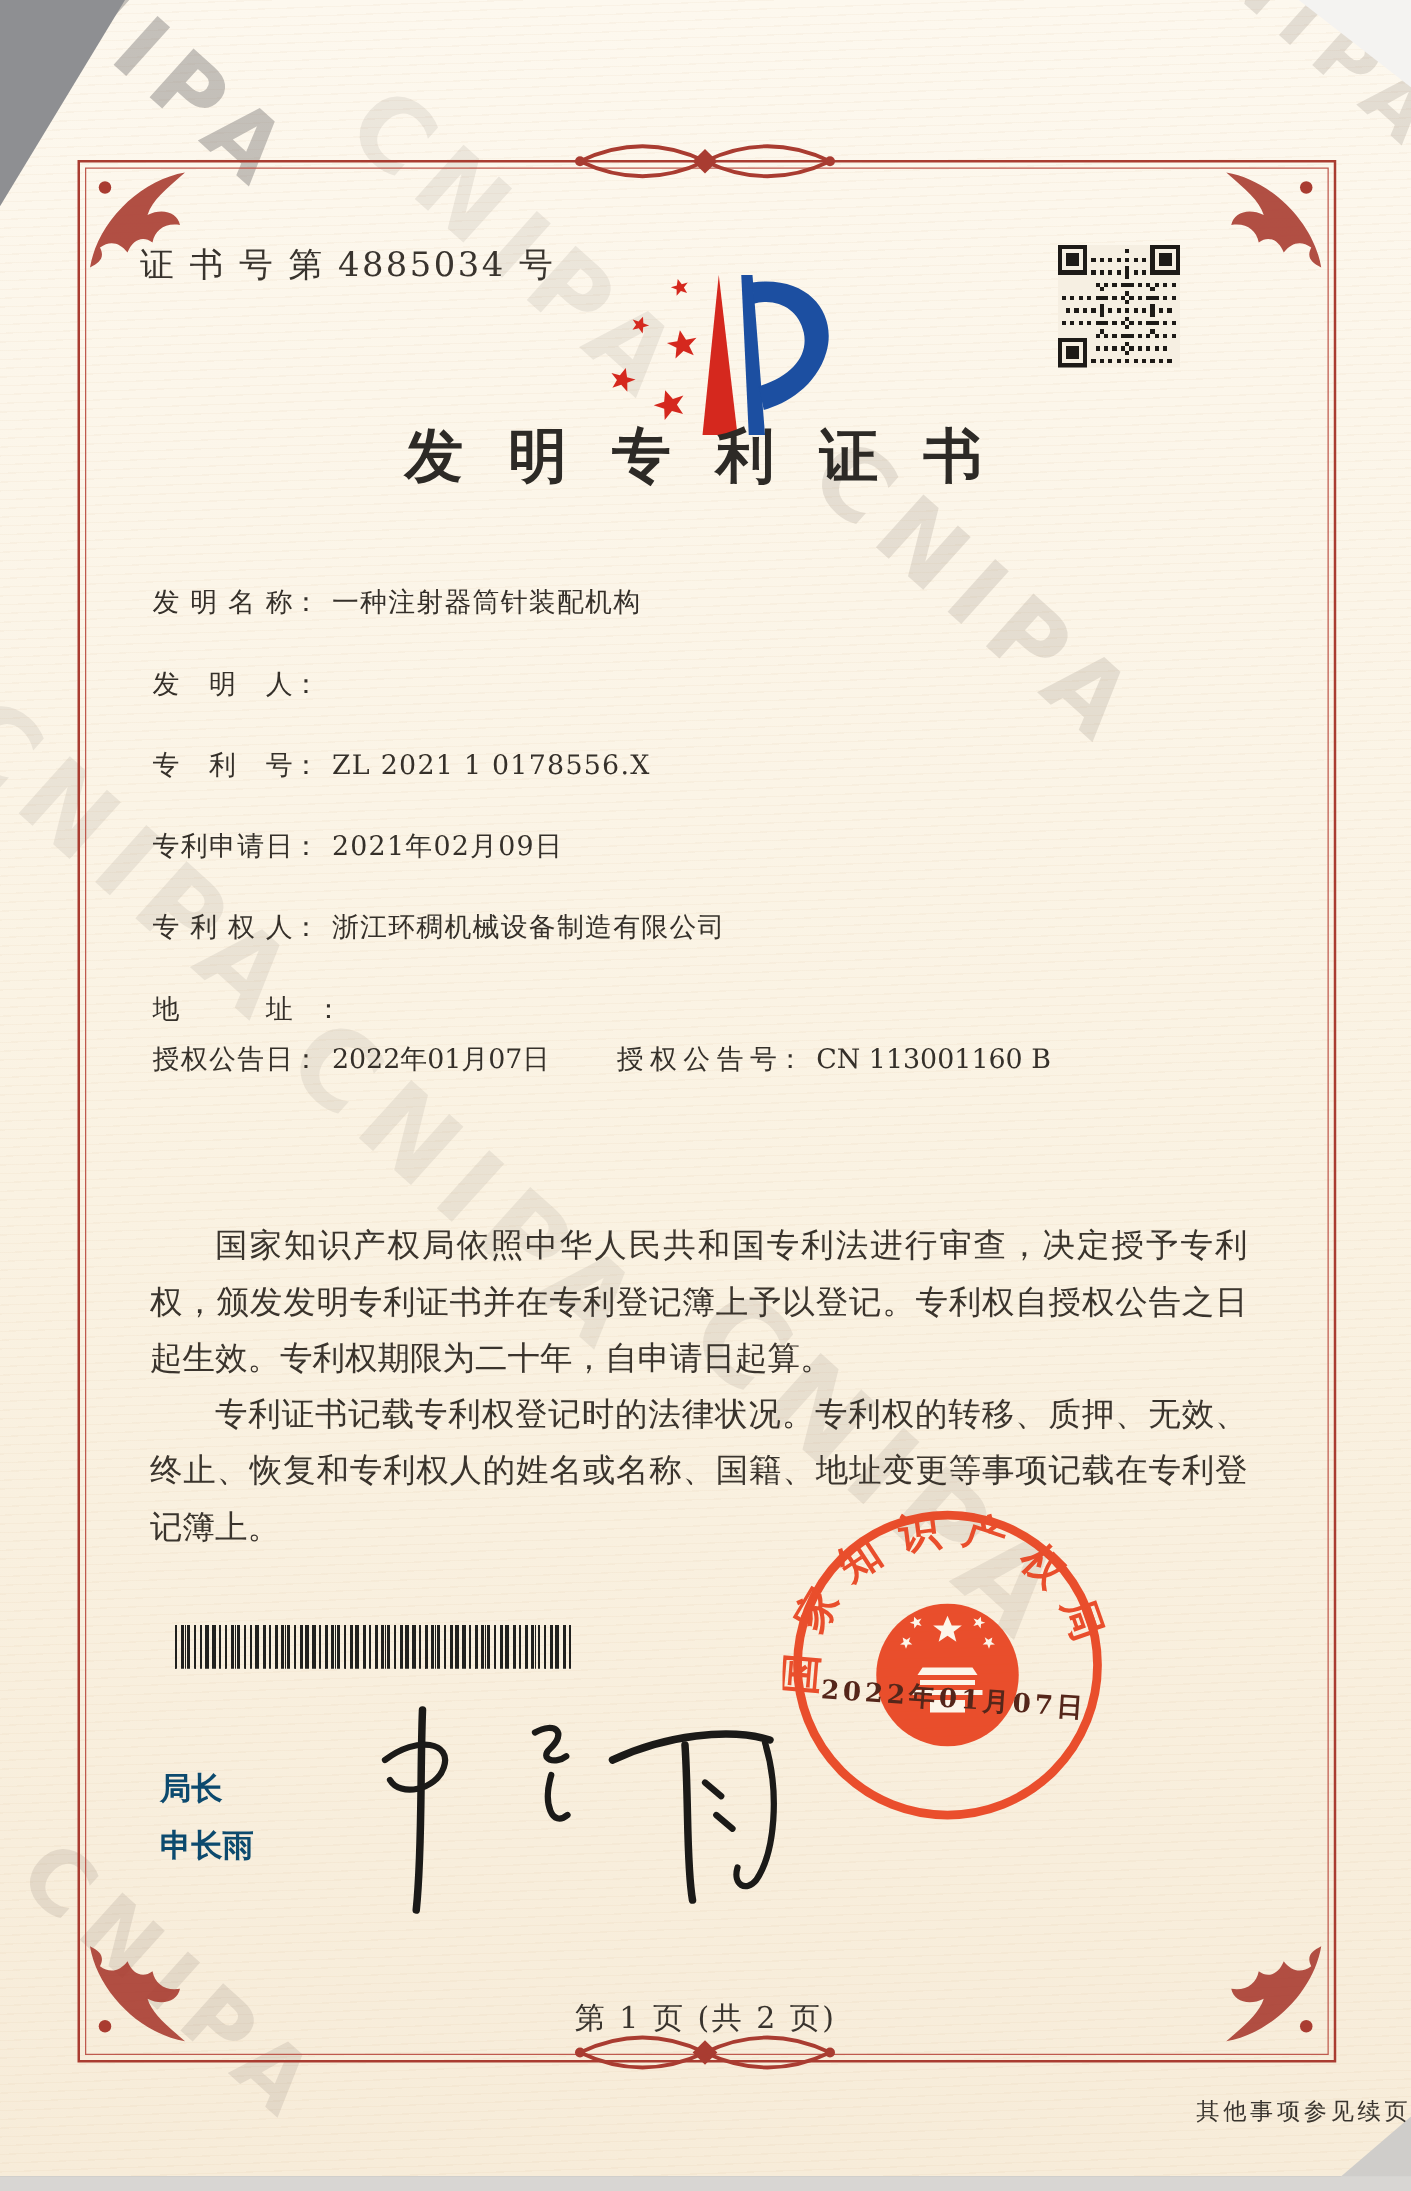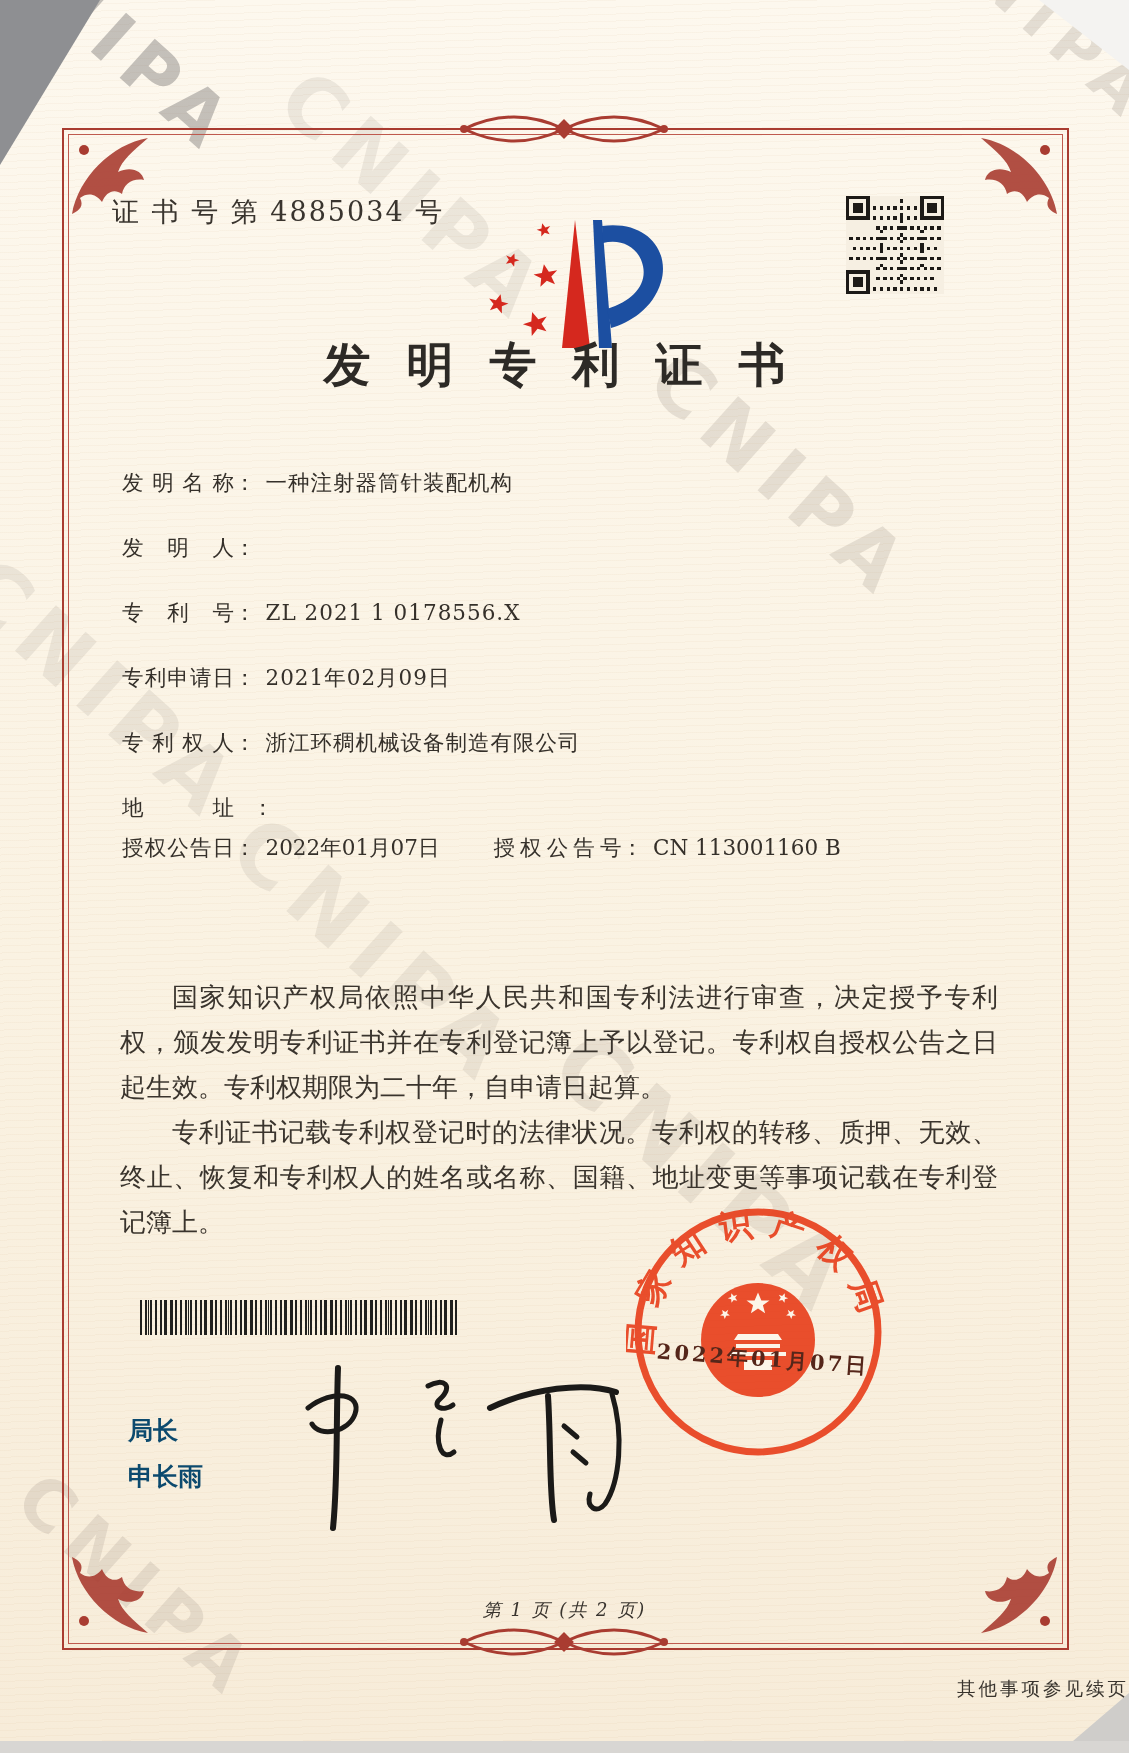--- a/index.html
+++ b/index.html
@@ -58,21 +58,21 @@
 
   .director { position:absolute; left:128px; top:1408px; font-family:"DejaVu Sans","Liberation Sans",sans-serif;
      font-weight:700; font-size:25px; color:#0c4a6e; line-height:46px; }
   .signature { position:absolute; left:292px; top:1350px; }
 
   .seal { position:absolute; left:626px; top:1198px; }
   .seal-date { position:absolute; left:638px; top:1345px; width:250px; text-align:center;
      font-size:21px; font-weight:700; color:#55261a; letter-spacing:3px; transform:rotate(4deg); }
 
   .page-info { position:absolute; left:0; top:1598px; width:100%; text-align:center;
-     font-size:18px; color:#39342e; letter-spacing:2px;font-style:italic; }
+     font-size:24px; color:#39342e; letter-spacing:2px; }
   .continuation { position:absolute; left:0; top:1676px; width:100%; text-align:right;
      font-size:18.5px; color:#39342e; letter-spacing:3px; }
 </style>
 </head>
 <body>
 
 <div class="photo">
 
   <svg width="0" height="0" aria-hidden="true">
     <defs>

